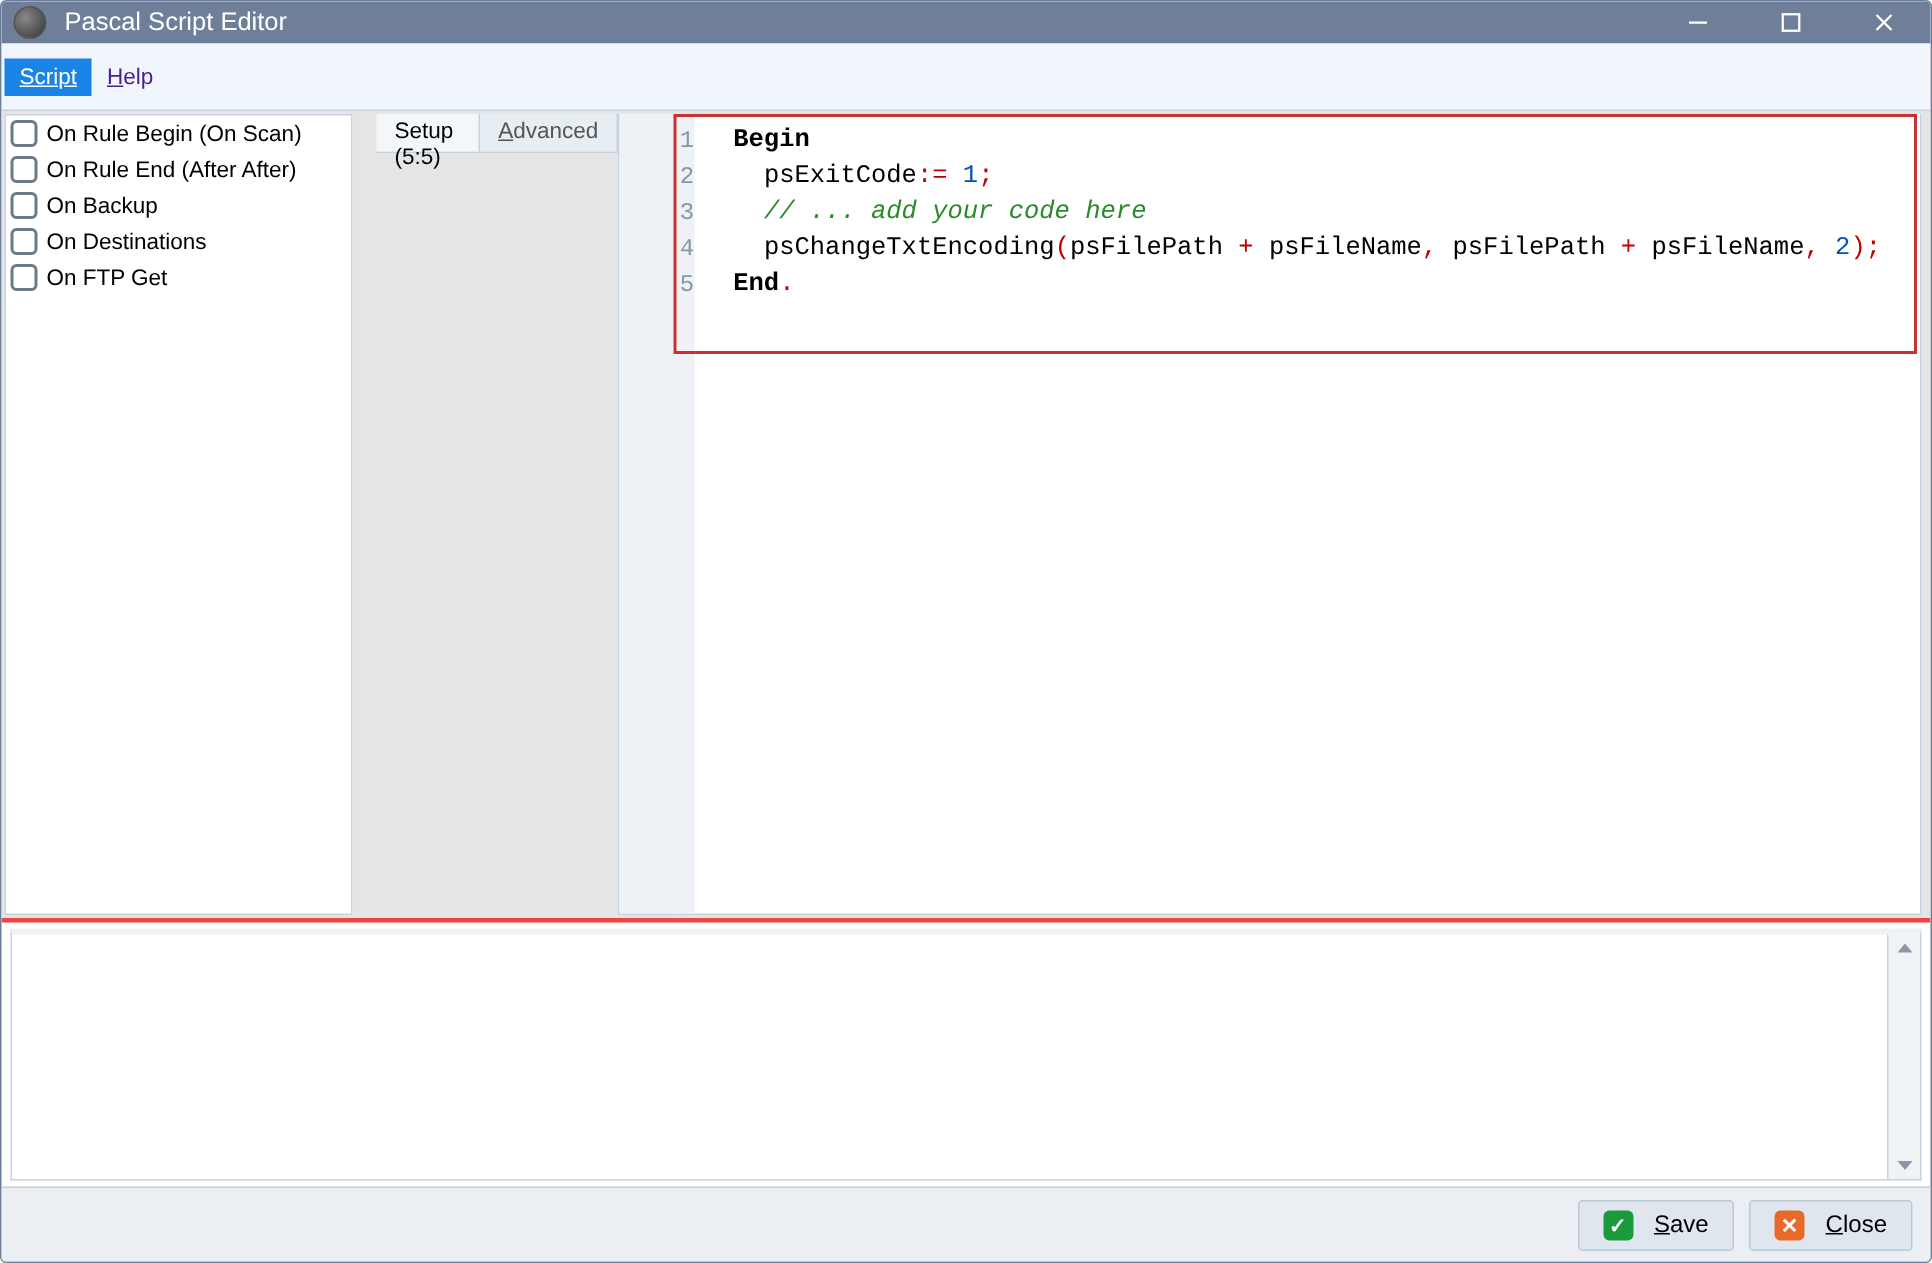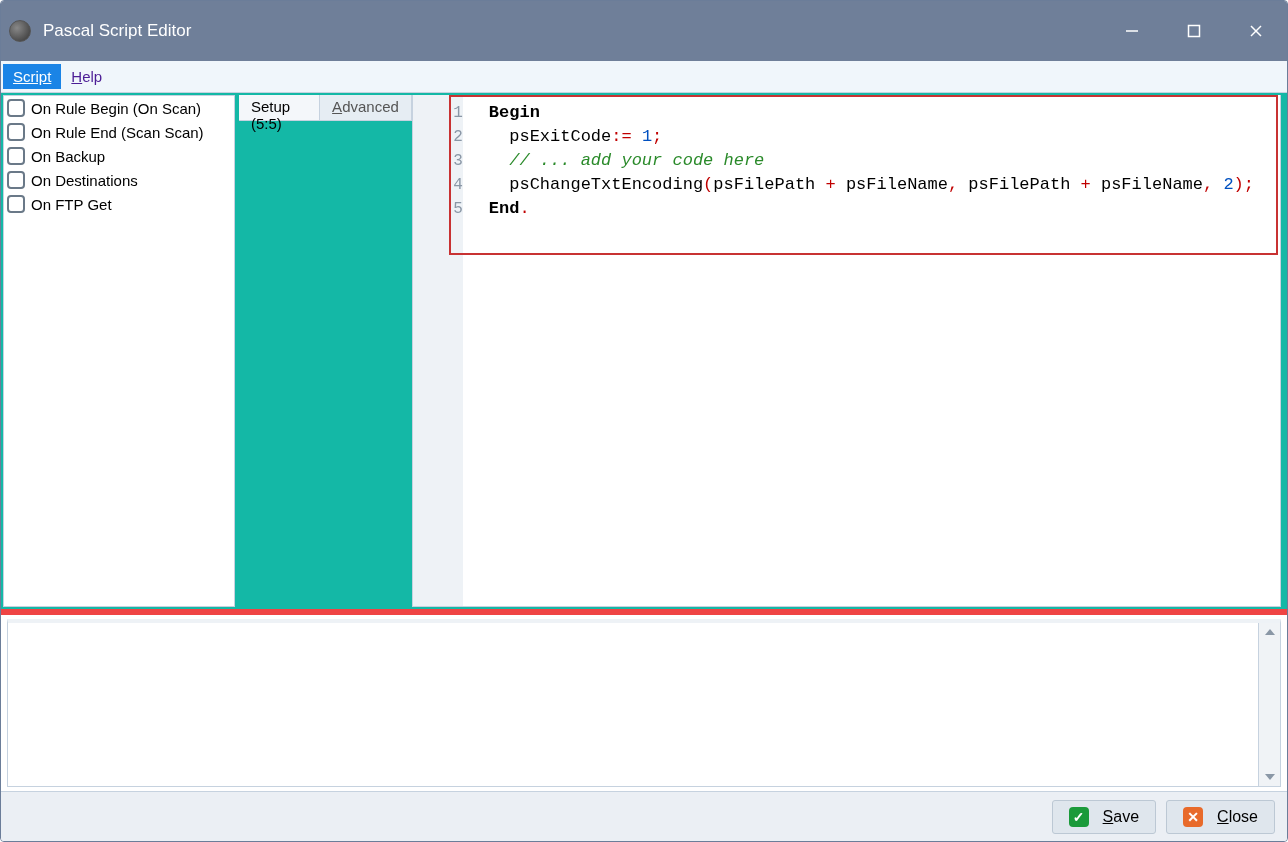--- a/index.html
+++ b/index.html
@@ -10,21 +10,21 @@
     width: 1288px;
     height: 842px;
     overflow: hidden;
     border: 1px solid #6b7d99;
     border-radius: 4px;
     display: flex;
     flex-direction: column;
   }
   
   .titlebar {
-    height: 60px;
+    height: 28px;
     background: #6f7f99;
     display: flex;
     align-items: center;
     color: #fff;
     padding-left: 8px;
   }
   .titlebar .app-icon {
     width: 22px; height: 22px;
     background: radial-gradient(circle at 35% 35%, #888, #333);
     border-radius: 50%;
@@ -34,43 +34,44 @@
   .titlebar .title { font-size: 17px; }
   .titlebar .spacer { flex: 1; }
   .winbtn {
     width: 62px; height: 44px;
     display: flex; align-items: center; justify-content: center;
     color: #fff;
   }
   .winbtn svg { stroke: #fff; stroke-width: 1.5; fill: none; }
   
   .menubar {
-    height: 32px;
+    height: 45px;
     background: #f0f6fb;
     border-bottom: 1px solid #c6d2df;
     display: flex;
     align-items: center;
     padding-left: 2px;
   }
   .menubar .menuitem {
     padding: 4px 10px;
     color: #4c1d95;
   }
   .menubar .menuitem.sel {
     background: #1a84e6;
     color: #fff;
   }
   .menubar .menuitem .ul { text-decoration: underline; }
   
   .mainrow {
     flex: 1;
     display: flex;
     min-height: 0;
-    border-bottom: 6px solid #ef4444;
-    background: #14b8a6;
+    border-bottom: 3px solid #ef4444;
+    background: #e5e5e5;
+    gap: 12px;
   }
   
   .sidebar {
     width: 232px;
     background: #fff;
     border: 1px solid #c6d2df;
     margin: 2px;
     overflow: hidden;
   }
   .sidebar .item {
@@ -266,21 +267,21 @@
 </div>
 
 <div class="mainrow">
   <div class="sidebar">
     <div class="item">
       <div class="cb"></div>
       <span>On Rule Begin (On Scan)</span>
     </div>
     <div class="item">
       <div class="cb"></div>
-      <span>On Rule End (Scan Scan)</span>
+      <span>On Rule End (After After)</span>
     </div>
     <div class="item">
       <div class="cb"></div>
       <span>On Backup</span>
     </div>
     <div class="item">
       <div class="cb"></div>
       <span>On Destinations</span>
     </div>
     <div class="item">

